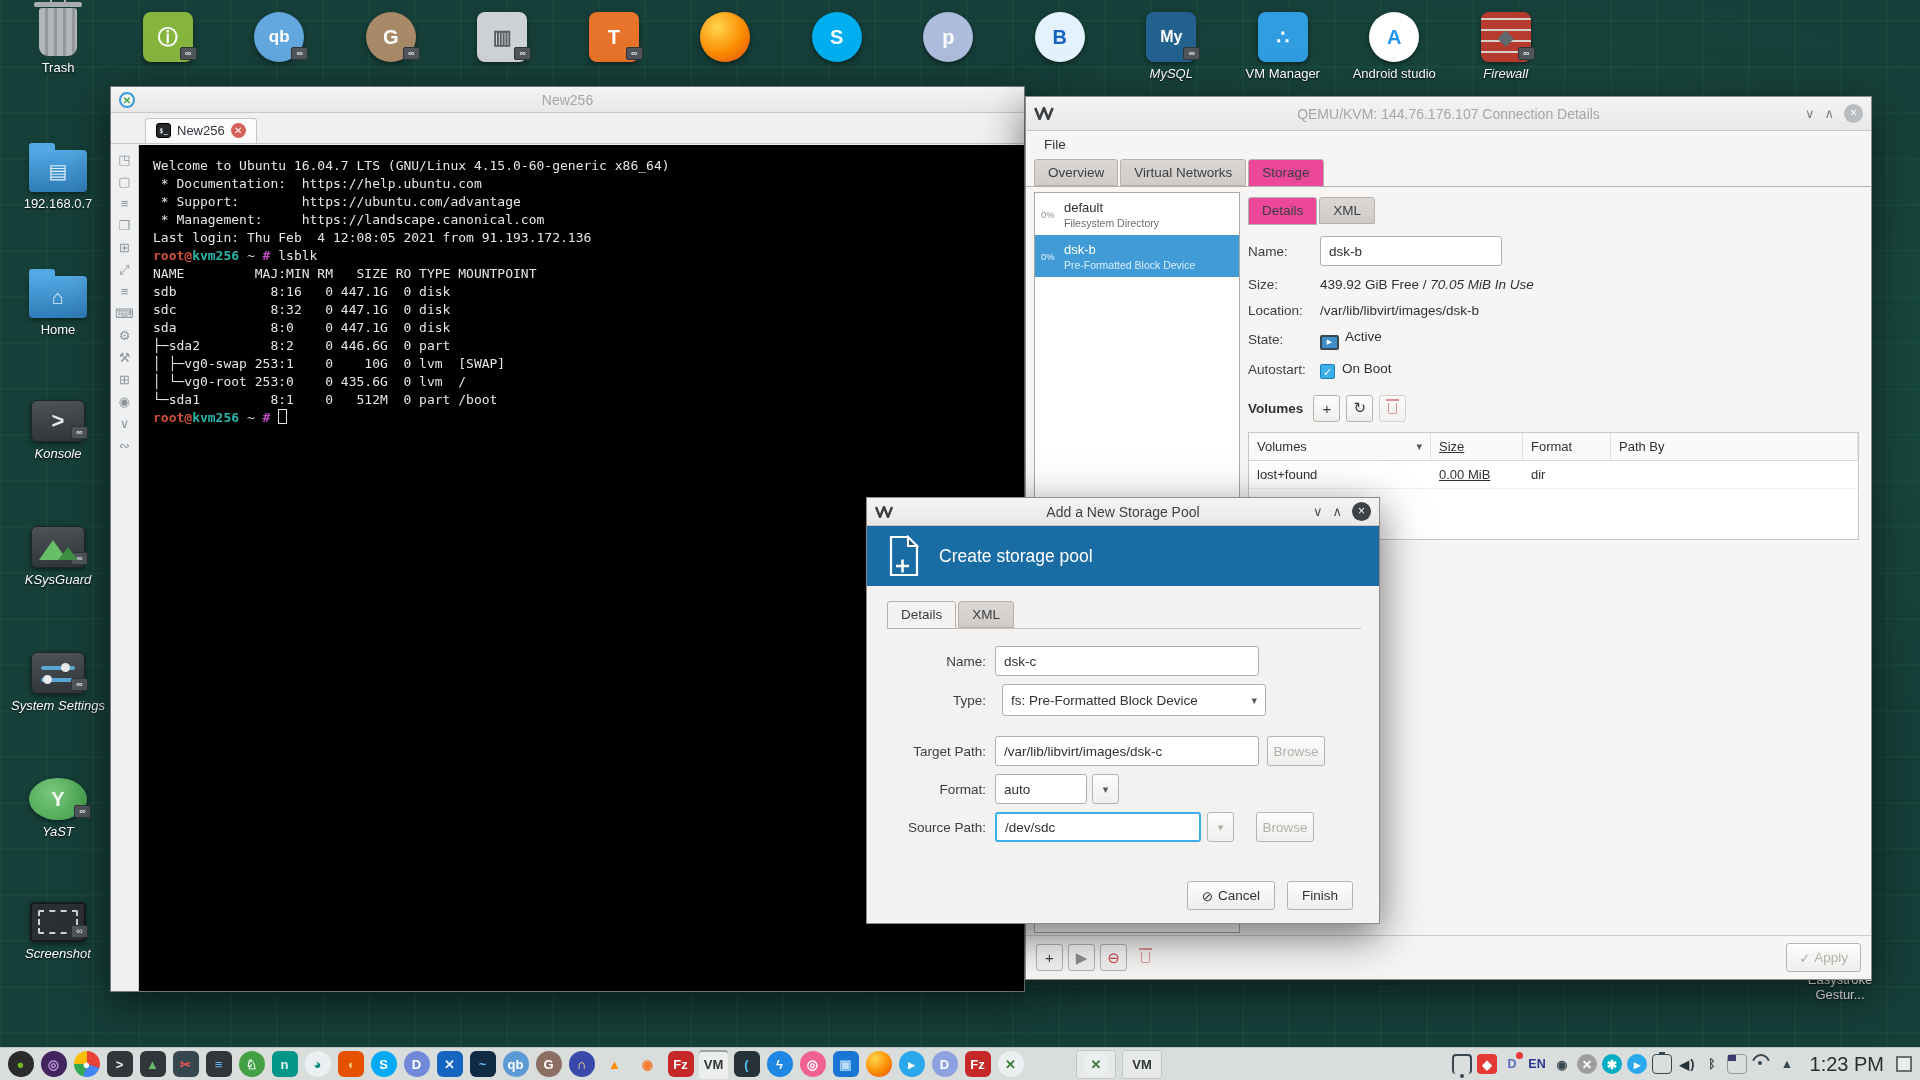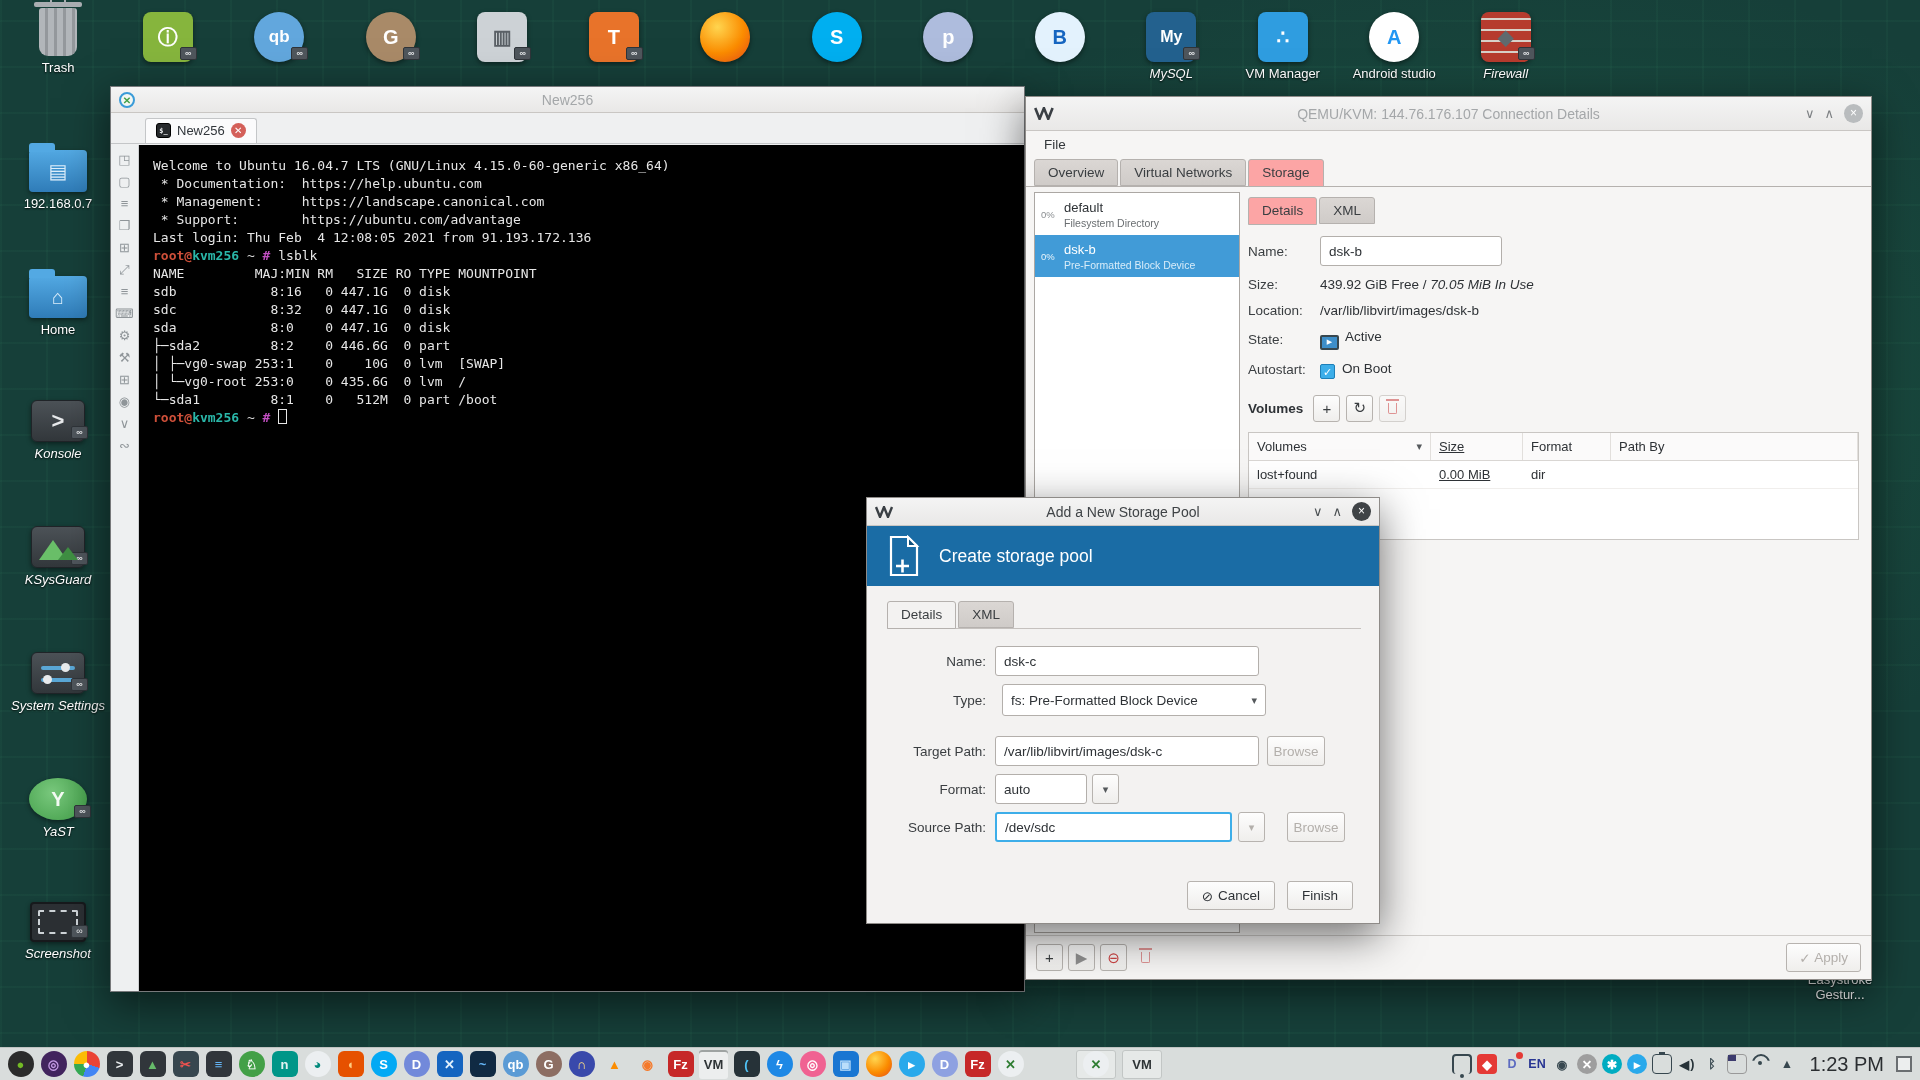--- a/index.html
+++ b/index.html
@@ -80,21 +80,21 @@
   .term-screen { flex:1; background:#000; padding:12px 0 0 14px; overflow:hidden; }
   .tline { font-family:"DejaVu Sans Mono",monospace; font-size:13px; line-height:18px; color:#e6e6e6; white-space:pre; }
   .c-red { color:#cd4f39; font-weight:bold; } .c-teal { color:#2ab7a9; font-weight:bold; }
   .c-dim { color:#d6d6d6; } .c-mag { color:#c24fc2; font-weight:bold; }
   .cursor { display:inline-block; width:9px; height:15px; border:1.5px solid #e8e8e8; vertical-align:-2px; }
 
   
   .gtabs { display:flex; gap:2px; }
   .gtab { padding:5px 13px; border:1px solid #b5b1ae; background:linear-gradient(#dbd7d4,#cfcbc8); color:#3a3e41; font-size:13.5px;
     border-radius:3px 3px 0 0; }
-  .gtab.active { background:#fca5a5; position:relative; z-index:2; margin-bottom:-1px; padding-bottom:6px; }
+  .gtab.active { background:#ec4899; position:relative; z-index:2; margin-bottom:-1px; padding-bottom:6px; }
   .entry { background:#fff; border:1px solid #b3afab; border-radius:3px; height:30px; display:flex; align-items:center;
     padding:0 8px; font-size:13.5px; color:#2e3236; }
   .entry.focused { border:2px solid #3daee9; }
   .gbtn { background:linear-gradient(#fdfdfd,#efeeec); border:1px solid #b7b3af; border-radius:3px; display:inline-flex;
     align-items:center; justify-content:center; font-size:13.5px; color:#2e3236; }
   .gbtn.disabled { color:#b3afab; }
   .ddarrow { margin-left:auto; color:#55595c; font-size:11px; }
 
   
   #conn { left:1025px; top:96px; width:847px; height:884px; }
@@ -348,22 +348,22 @@
         <span class="glyph">⚒</span>
         <span class="glyph">⊞</span>
         <span class="glyph">◉</span>
         <span class="glyph">∨</span>
         <span class="glyph">∾</span>
       </div>
     <div class="term-screen">
       <div class="tline">Welcome to Ubuntu 16.04.7 LTS (GNU/Linux 4.15.0-60-generic x86_64)</div>
       <div class="tline"></div>
       <div class="tline"> * Documentation:  https://help.ubuntu.com</div>
+      <div class="tline"> * Support:        https://ubuntu.com/advantage</div>
       <div class="tline"> * Management:     https://landscape.canonical.com</div>
-      <div class="tline"> * Support:        https://ubuntu.com/advantage</div>
       <div class="tline">Last login: Thu Feb  4 12:08:05 2021 from 91.193.172.136</div>
       <div class="tline"><span class="c-red">root@</span><span class="c-teal">kvm256</span><span class="c-dim"> ~ </span><span class="c-mag"># </span><span>lsblk</span></div>
       <div class="tline">NAME         MAJ:MIN RM   SIZE RO TYPE MOUNTPOINT</div>
       <div class="tline">sdb            8:16   0 447.1G  0 disk </div>
       <div class="tline">sdc            8:32   0 447.1G  0 disk </div>
       <div class="tline">sda            8:0    0 447.1G  0 disk </div>
       <div class="tline">├─sda2         8:2    0 446.6G  0 part </div>
       <div class="tline">│ ├─vg0-swap 253:1    0    10G  0 lvm  [SWAP]</div>
       <div class="tline">│ └─vg0-root 253:0    0 435.6G  0 lvm  /</div>
       <div class="tline">└─sda1         8:1    0   512M  0 part /boot</div>
@@ -508,21 +508,21 @@
     </div>
     <div class="frow">
       <span class="flabel">Format:</span>
       <span class="entry" style="width:92px;">auto</span>
       <span class="gbt gbtn" style="width:27px; height:30px; margin-left:5px;">
           <span class="ddarrow" style="margin:0;">▾</span>
         </span>
     </div>
     <div class="frow">
       <span class="flabel">Source Path:</span>
-      <span class="entry focused" style="width:237px;">/dev/sdc</span>
+      <span class="entry focused" style="width:206px;">/dev/sdc</span>
       <span class="gbtn disabled" style="width:27px; height:30px; margin-left:6px;">
           <span class="ddarrow" style="margin:0; color:#b3afab;">▾</span>
         </span>
       <span class="gbtn disabled" style="width:58px; height:30px; margin-left:22px;">Browse</span>
     </div>
   </div>
   <div class="dlg-btns">
     <span class="gbtn">
         <span>⊘</span>
         <span>Cancel</span>

